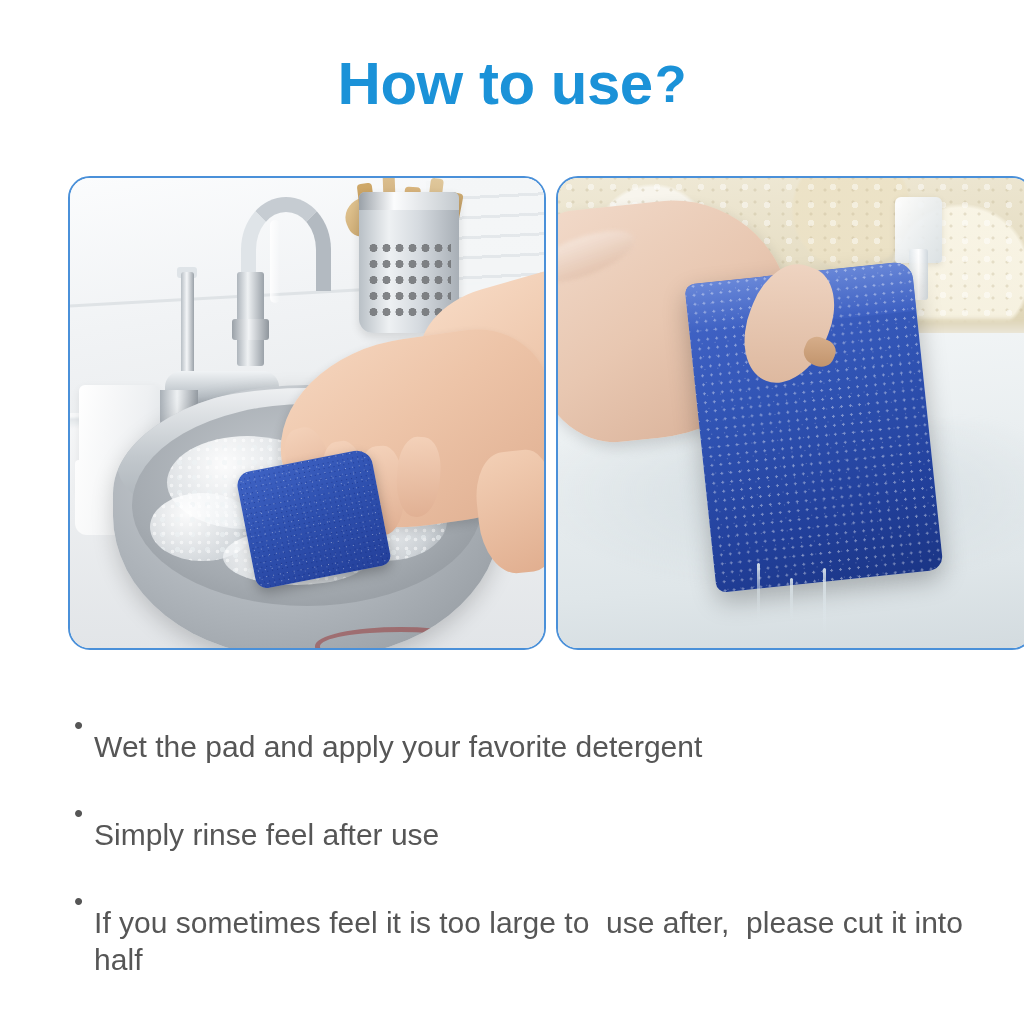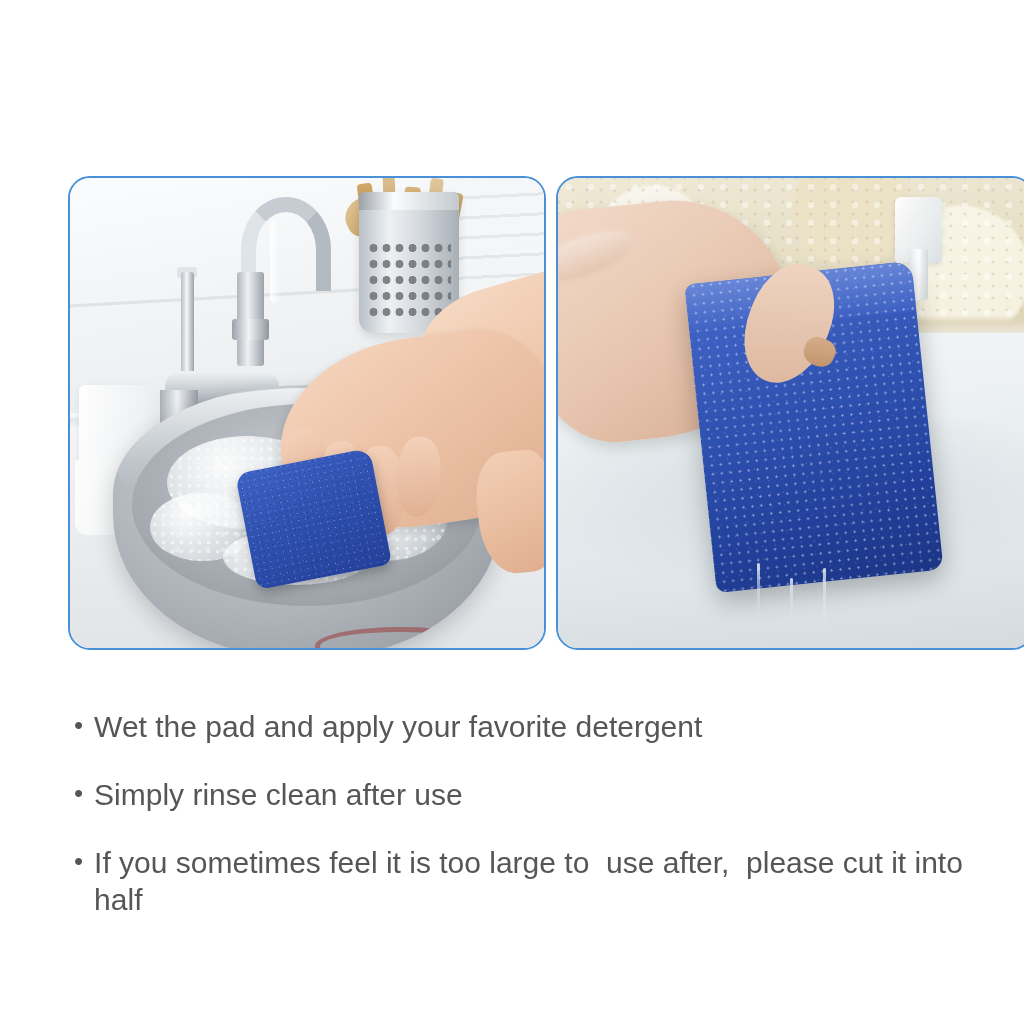--- a/index.html
+++ b/index.html
@@ -350,28 +350,31 @@
     color:#565656;
     font-size:30px;
     line-height:1.26;
     margin-bottom:30px;
     font-family:"Liberation Sans", sans-serif;
   }
   .bullet .dot{
     flex:0 0 auto; margin-right:11px; font-size:26px; line-height:1.32;
     color:#565656;
   }
-  .bullet .txt{ flex:1 1 auto; white-space:pre-wrap; }
+  .bullet .txt{ flex:1 1 auto; white-space:pre-wrap;margin-top:20px; }
   .b3 { margin-bottom:0; }
 </style>
 </head>
 <body>
 
 <div class="page">
 
+  <div class="title-wrap">
+    <span class="title-main">How to use</span><span class="title-q">?</span>
+  </div>
 
   <div class="photo photo-left">
     <div class="ph-inner">
       <div class="l-wallback"></div>
       <div class="l-wall-line"></div>
       <div class="l-tiles"></div>
       <div class="l-counter"></div>
       <div class="l-counter-edge"></div>
 
       <div class="l-cup"></div>
@@ -459,21 +462,21 @@
     </div>
   </div>
 
   <div class="bullets">
     <div class="bullet b1">
       <span class="dot">•</span>
       <span class="txt">Wet the pad and apply your favorite detergent</span>
     </div>
     <div class="bullet b2">
       <span class="dot">•</span>
-      <span class="txt">Simply rinse clean after use</span>
+      <span class="txt">Simply rinse feel after use</span>
     </div>
     <div class="bullet b3">
       <span class="dot">•</span>
       <span class="txt">If you sometimes feel it is too large to  use after,  please cut it into half</span>
     </div>
   </div>
 
 </div>
 
 </body></html>

